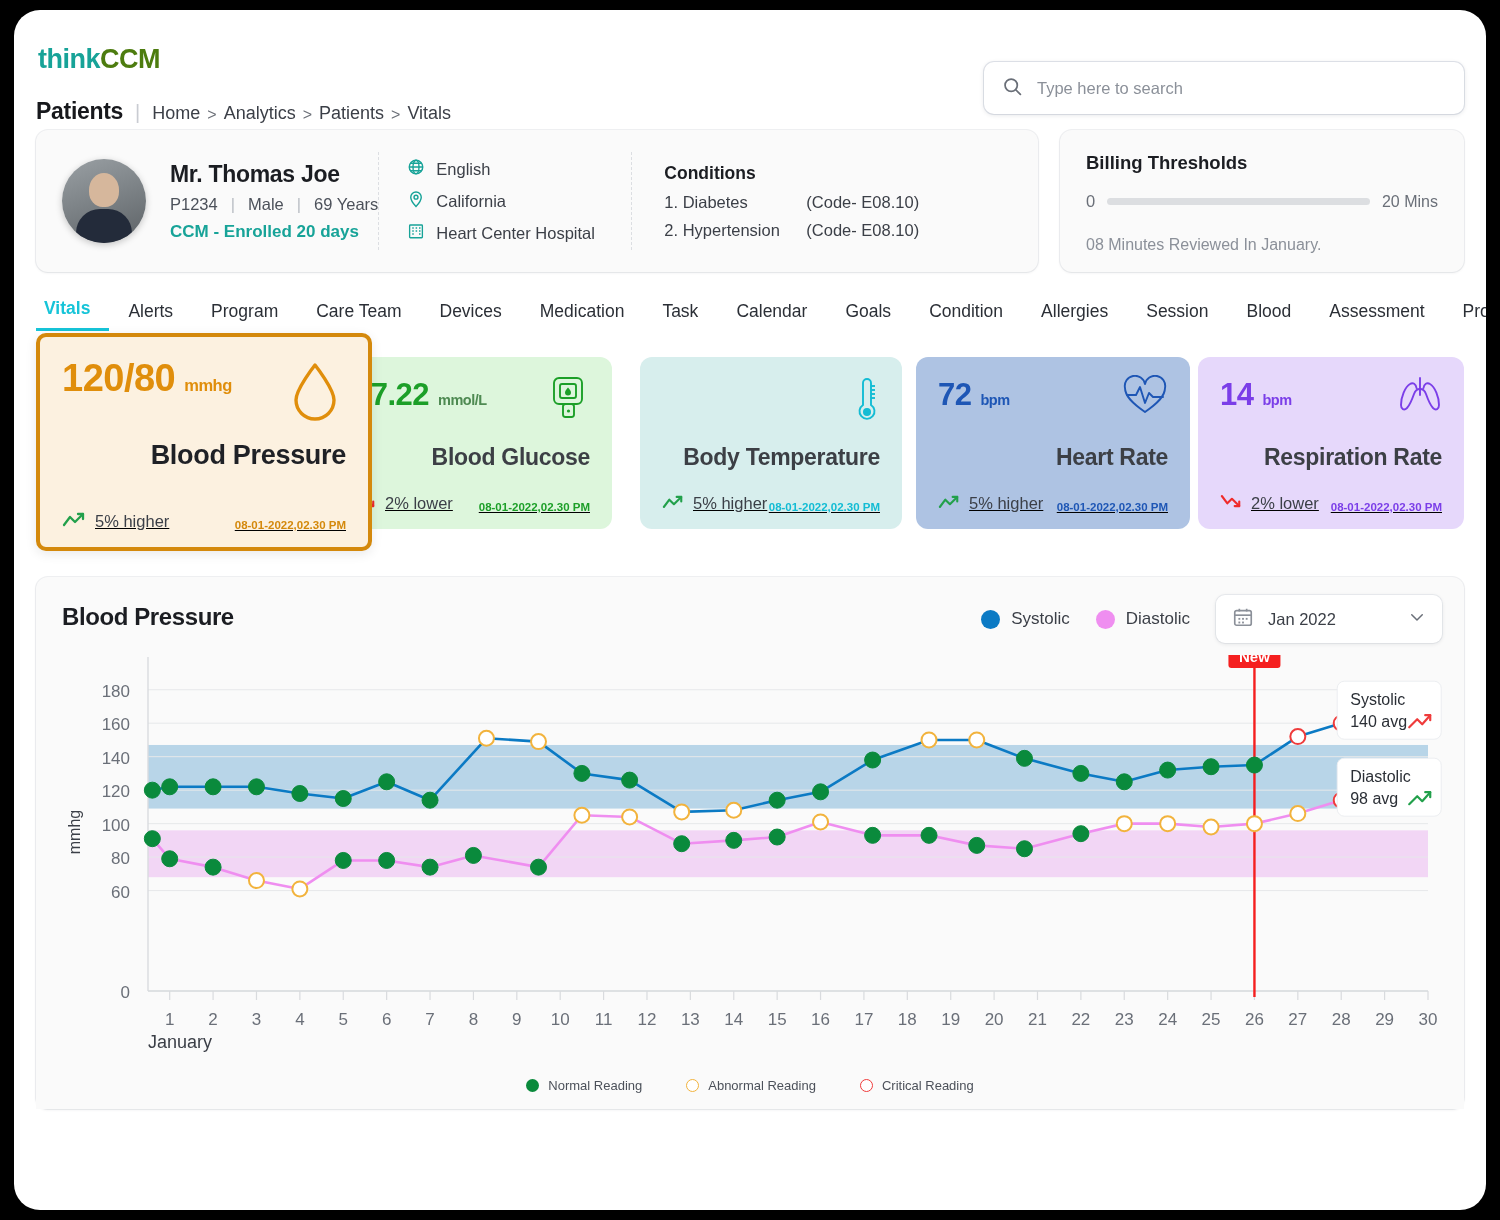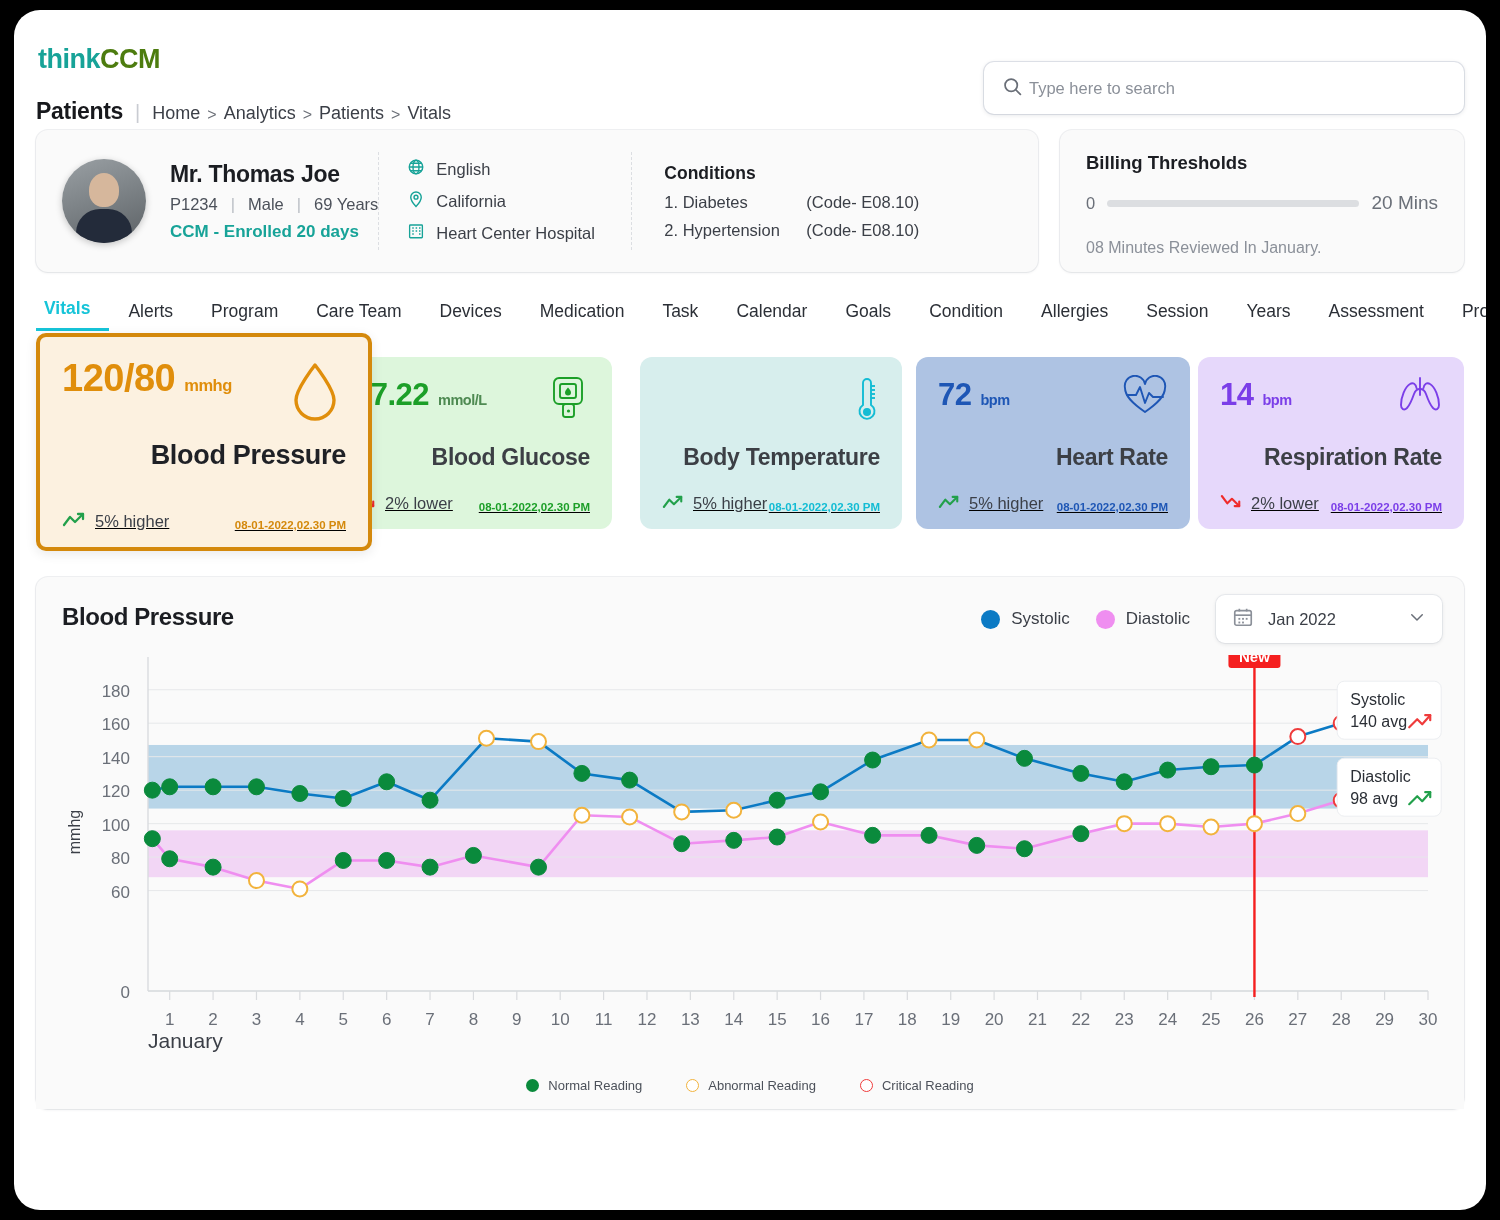--- a/index.html
+++ b/index.html
@@ -34,21 +34,21 @@
   .crumb-div { color: #c9ccd2; font-size: 20px; font-weight: 300; }
   .crumbs { display: flex; align-items: flex-end; gap: 7px; font-size: 18px; color: #3b3f47; }
   .crumbs .sep { color: #6c7078; font-size: 16px; }
 
   .search {
     position: absolute; right: 22px; top: 52px;
     width: 480px; height: 52px;
     background: #fff;
     border-radius: 10px;
     box-shadow: 0 1px 5px rgba(20,25,40,.12), 0 0 0 1px rgba(225,228,235,.9);
-    display: flex; align-items: center; padding: 0 18px; gap: 6px;
+    display: flex; align-items: center; padding: 0 18px; gap: 14px;
   }
   .search input {
     border: 0; outline: 0; flex: 1; font-size: 16.5px;
     color: #3b3f47; font-family: "Liberation Sans", sans-serif; background: transparent;
   }
   .search input::placeholder { color: #8b9099; }
 
   
   .inforow { position: relative; padding: 0 22px; display: flex; gap: 22px; }
   .card-white {
@@ -87,21 +87,21 @@
 
   .condwrap { padding-left: 32px; }
   .condtitle { font-size: 17.5px; font-weight: 700; color: #1b1d22; }
   .condrow { margin-top: 9px; display: flex; font-size: 16.5px; color: #3b3f47; }
   .condname { width: 142px; }
 
   .billcard { width: 404px; height: 142px; padding: 22px 26px; }
   .billtitle { font-size: 18.5px; font-weight: 700; color: #1b1d22; }
   .billbar { margin-top: 18px; display: flex; align-items: center; gap: 12px; }
   .billbar .z { font-size: 16.5px; color: #6a6f78; }
-  .billbar .max { font-size: 19px; color: #6a6f78; }
+  .billbar .max { font-size: 16px; color: #6a6f78; }
   .track { flex: 1; height: 7px; border-radius: 4px; background: #dcdee1; overflow: hidden; }
   .fill { height: 100%; border-radius: 4px; background: #00a32e; }
   .billnote { margin-top: 25px; font-size: 16px; color: #8b9099; }
 
   
   .tabs {
     margin: 26px 0 0 22px; padding-right: 22px;
     display: flex; align-items: flex-end; gap: 0;
   }
   .tab {
@@ -182,21 +182,21 @@
 
   .plot { position: absolute; left: 0; top: 78px; width: 100%; height: 454px; }
 
   
   .botleg { position: absolute; left: 0; right: 0; bottom: 16px; display: flex; justify-content: center; gap: 44px; }
   .botleg .li { display: flex; align-items: center; gap: 9px; font-size: 13px; color: #4c515a; }
   .ringy { width: 13px; height: 13px; border-radius: 50%; border: 1.6px solid #f2b33d; background: #fff; }
   .ringr { width: 13px; height: 13px; border-radius: 50%; border: 1.6px solid #ef3b3b; background: #fff; }
   .solidg { width: 13px; height: 13px; border-radius: 50%; background: #0a8a3c; }
 
-  .monthlab { position: absolute; left: 112px; bottom: 56px; font-size: 21px; color: #3b3f47; }
+  .monthlab { position: absolute; left: 112px; bottom: 56px; font-size: 18px; color: #3b3f47; }
 </style>
 </head>
 <body>
 
 <div id="app">
 
   <div class="topbar">
     <div class="logo"><span>think</span><span class="b">CCM</span></div>
 
     <div class="crumbline">
@@ -315,21 +315,21 @@
       <div class="tab">Program</div>
       <div class="tab">Care Team</div>
       <div class="tab">Devices</div>
       <div class="tab">Medication</div>
       <div class="tab">Task</div>
       <div class="tab">Calendar</div>
       <div class="tab">Goals</div>
       <div class="tab">Condition</div>
       <div class="tab">Allergies</div>
       <div class="tab">Session</div>
-      <div class="tab">Years</div>
+      <div class="tab">Blood</div>
       <div class="tab">Assessment</div>
       <div class="tab">Profile</div>
     </div>
 
   <div class="vitals">
 
     <div class="vcard glu">
       <div class="val">
         <span>97.22</span>
         <span class="unit">mmol/L</span>

